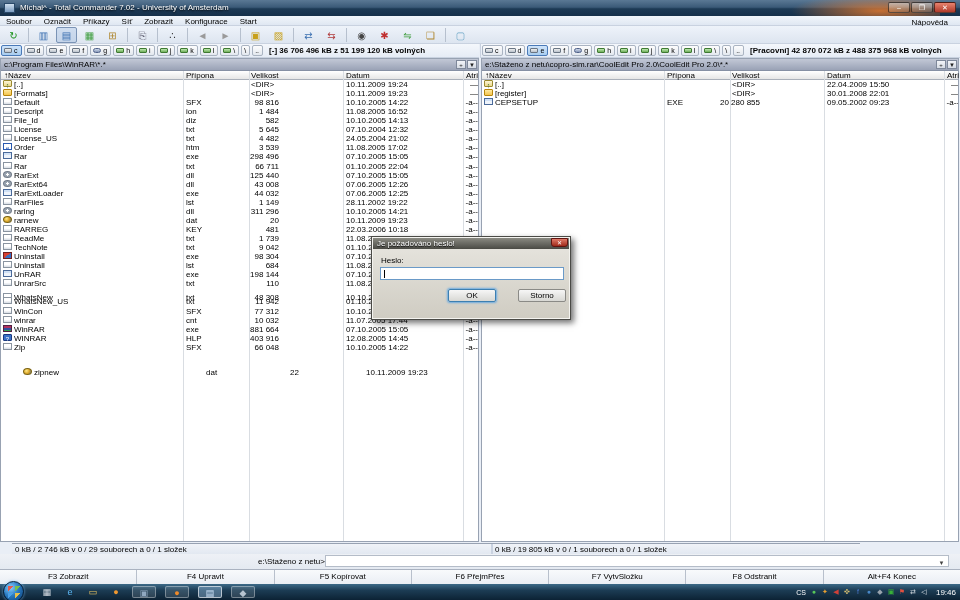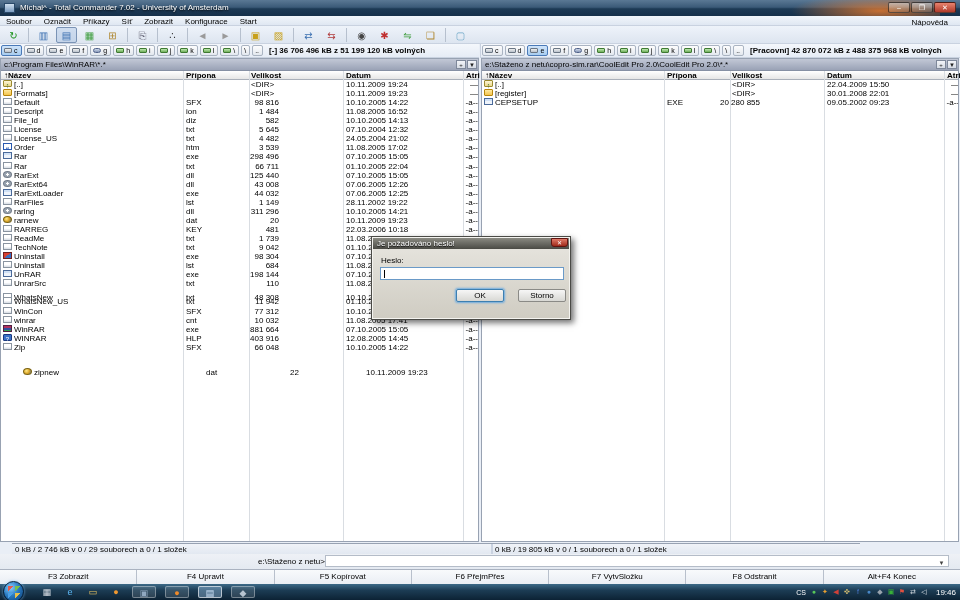--- a/index.html
+++ b/index.html
@@ -55,21 +55,21 @@
   .panel{position:absolute;top:58px;height:484px;background:#fff;border:1px solid #98a2b2;}
   .panel.left{left:0;width:479px;}
   .panel.right{left:481px;width:478px;}
   .pathrow{position:absolute;left:0;top:0;right:0;height:12px;
     background:linear-gradient(180deg,#c2c8d6,#9aa2b6);border-bottom:1px solid #8690a4;
     padding:1px 3px;white-space:nowrap;overflow:hidden;}
   .path-btns{position:absolute;right:1px;top:1px;display:flex;gap:1px;}
   .pbtn{width:10px;height:9px;border:1px solid #7e889a;background:linear-gradient(180deg,#f2f4f8,#d6dbe4);
     font-size:6px;line-height:8px;text-align:center;color:#222;}
   .colheader{position:absolute;left:0;top:12px;right:0;height:9px;
-    background:linear-gradient(180deg,#fff,#e6e6e6);border-bottom:1px solid #aab0ba;font-weight:bold;}
+    background:linear-gradient(180deg,#fff,#e6e6e6);border-bottom:1px solid #aab0ba;font-weight:normal;}
   .colheader span{position:absolute;top:0;line-height:9px;}
   .colsep{position:absolute;top:12px;bottom:0;width:1px;background:#d9dde2;}
   .filelist{position:absolute;left:0;top:21px;right:0;bottom:0;overflow:hidden;}
   .frow{position:absolute;left:0;right:0;height:9.06px;line-height:9.06px;white-space:nowrap;}
   .frow span{position:absolute;top:0;line-height:9.06px;}
   .c-name{left:13px;}
   .c-ext{left:185px;}
   .c-size{left:205px;width:73px;text-align:right;}
   .c-size.dir{left:250px;width:auto;text-align:left;}
   .c-date{left:345px;}
@@ -136,21 +136,21 @@
     background:linear-gradient(180deg,#8a8a82,#4a4a44);color:#fff;line-height:11px;padding-left:4px;
     text-shadow:0 1px 1px #000;}
   .dlg-close{position:absolute;right:2px;top:1px;width:17px;height:9px;border-radius:0 0 3px 3px;
     background:linear-gradient(180deg,#e07a68,#a02a1a);border:1px solid #601410;
     color:#fff;font-size:6px;line-height:8px;text-align:center;}
   .dlg-label{position:absolute;left:9px;top:19px;}
   .dlg-input{position:absolute;left:8px;top:30px;width:184px;height:13px;background:#fff;border:1px solid #6a9ac8;}
   .dlg-caret{position:absolute;left:3px;top:2px;width:1px;height:8px;background:#000;}
   .dlg-btn{position:absolute;top:52px;width:48px;height:13px;text-align:center;line-height:12px;
     background:linear-gradient(180deg,#f6f6f6,#d8d8d4);border:1px solid #8a8a86;border-radius:2px;}
-  .dlg-btn.ok{left:84px;border:1px solid #3c7fb1;box-shadow:0 0 2px 1px rgba(80,160,230,.8);}
+  .dlg-btn.ok{left:76px;border:1px solid #3c7fb1;box-shadow:0 0 2px 1px rgba(80,160,230,.8);}
   .dlg-btn.cancel{left:146px;}
 </style>
 </head>
 <body>
 
 <div id="screen">
 
   <div class="titlebar">
     <div class="glow"></div>
     <div class="app-icon16"></div>
@@ -450,21 +450,21 @@
           <span class="c-ext">SFX</span>
           <span class="c-size">77 312</span>
           <span class="c-date">10.10.2005 14:22</span>
           <span class="c-attr">-a--</span>
         </div>
         <div class="frow" style="top: 235.56px;">
           <span class="fic i-page"></span>
           <span class="c-name">winrar</span>
           <span class="c-ext">cnt</span>
           <span class="c-size">10 032</span>
-          <span class="c-date">11.08.2005 17:41</span>
+          <span class="c-date">11.07.2005 17:44</span>
           <span class="c-attr">-a--</span>
         </div>
         <div class="frow" style="top: 244.62px;">
           <span class="fic i-winrar"></span>
           <span class="c-name">WinRAR</span>
           <span class="c-ext">exe</span>
           <span class="c-size">881 664</span>
           <span class="c-date">07.10.2005 15:05</span>
           <span class="c-attr">-a--</span>
         </div>

